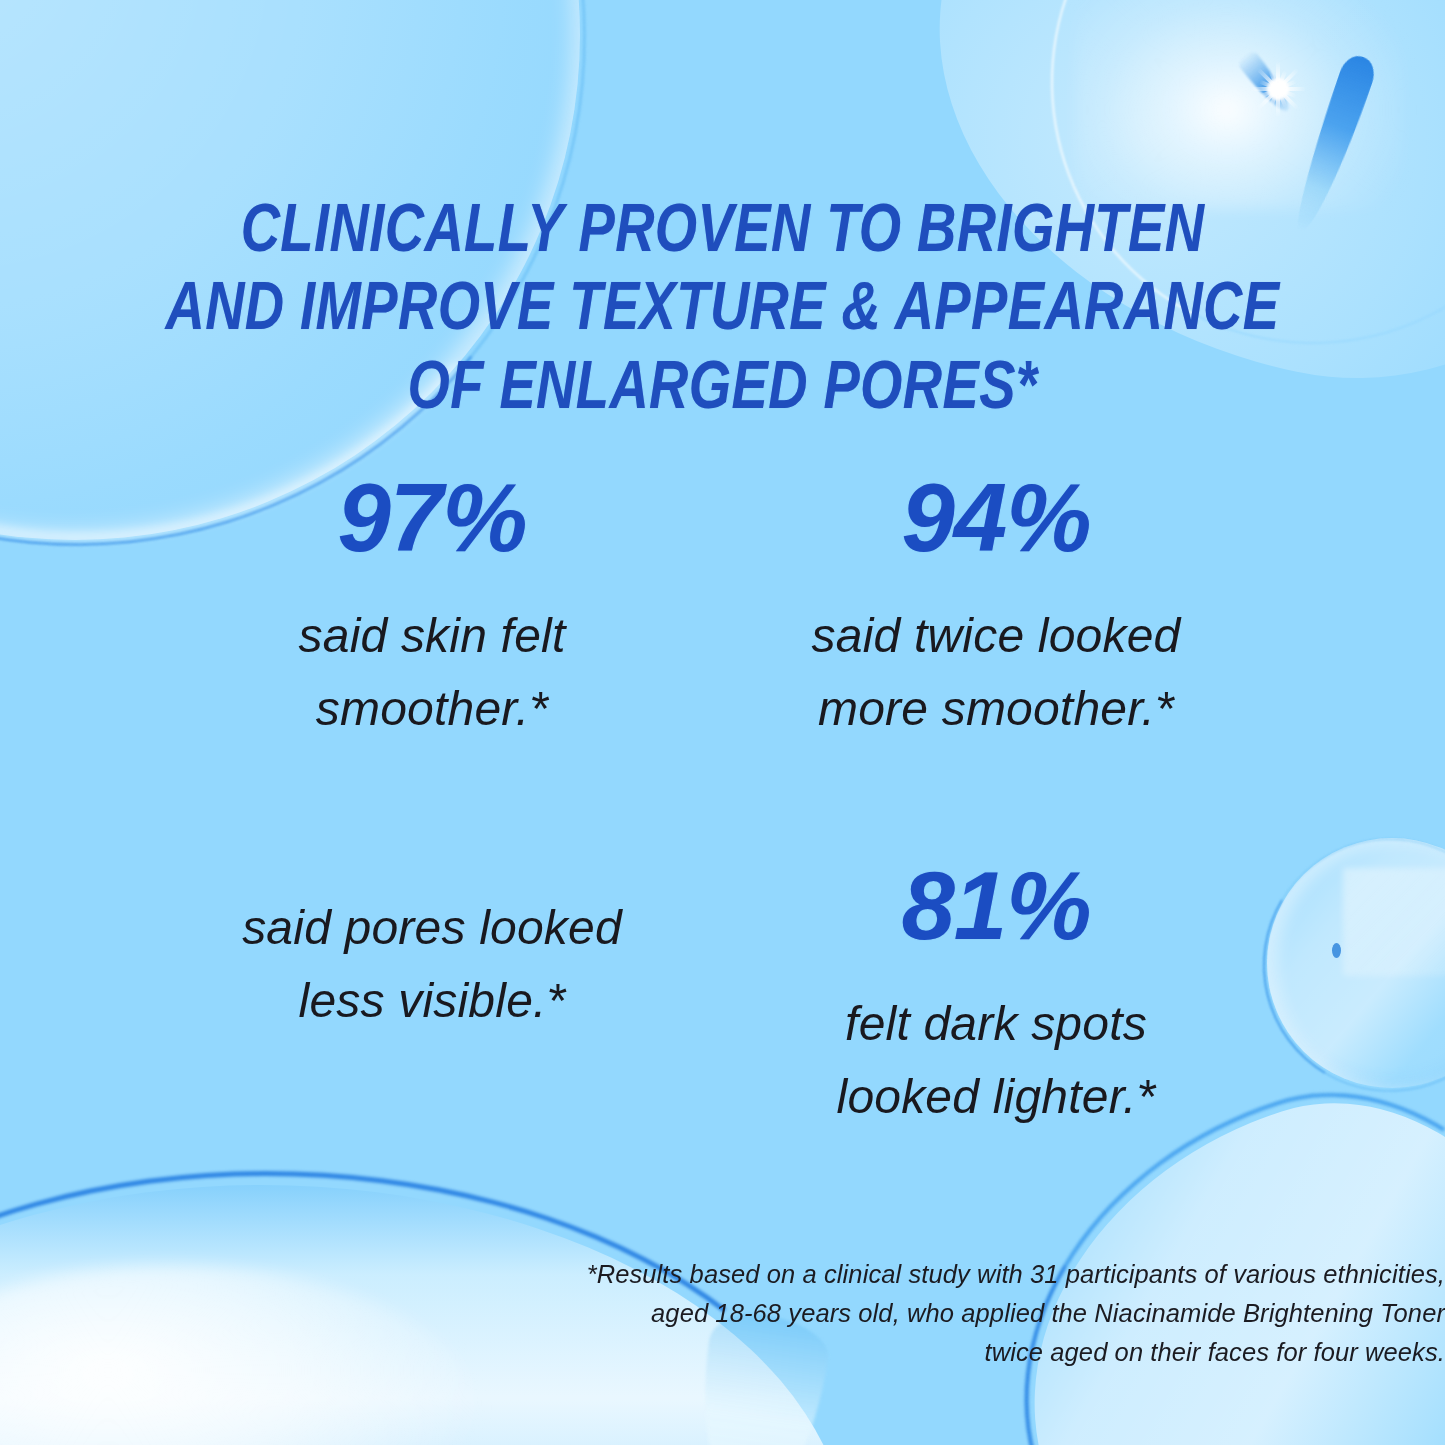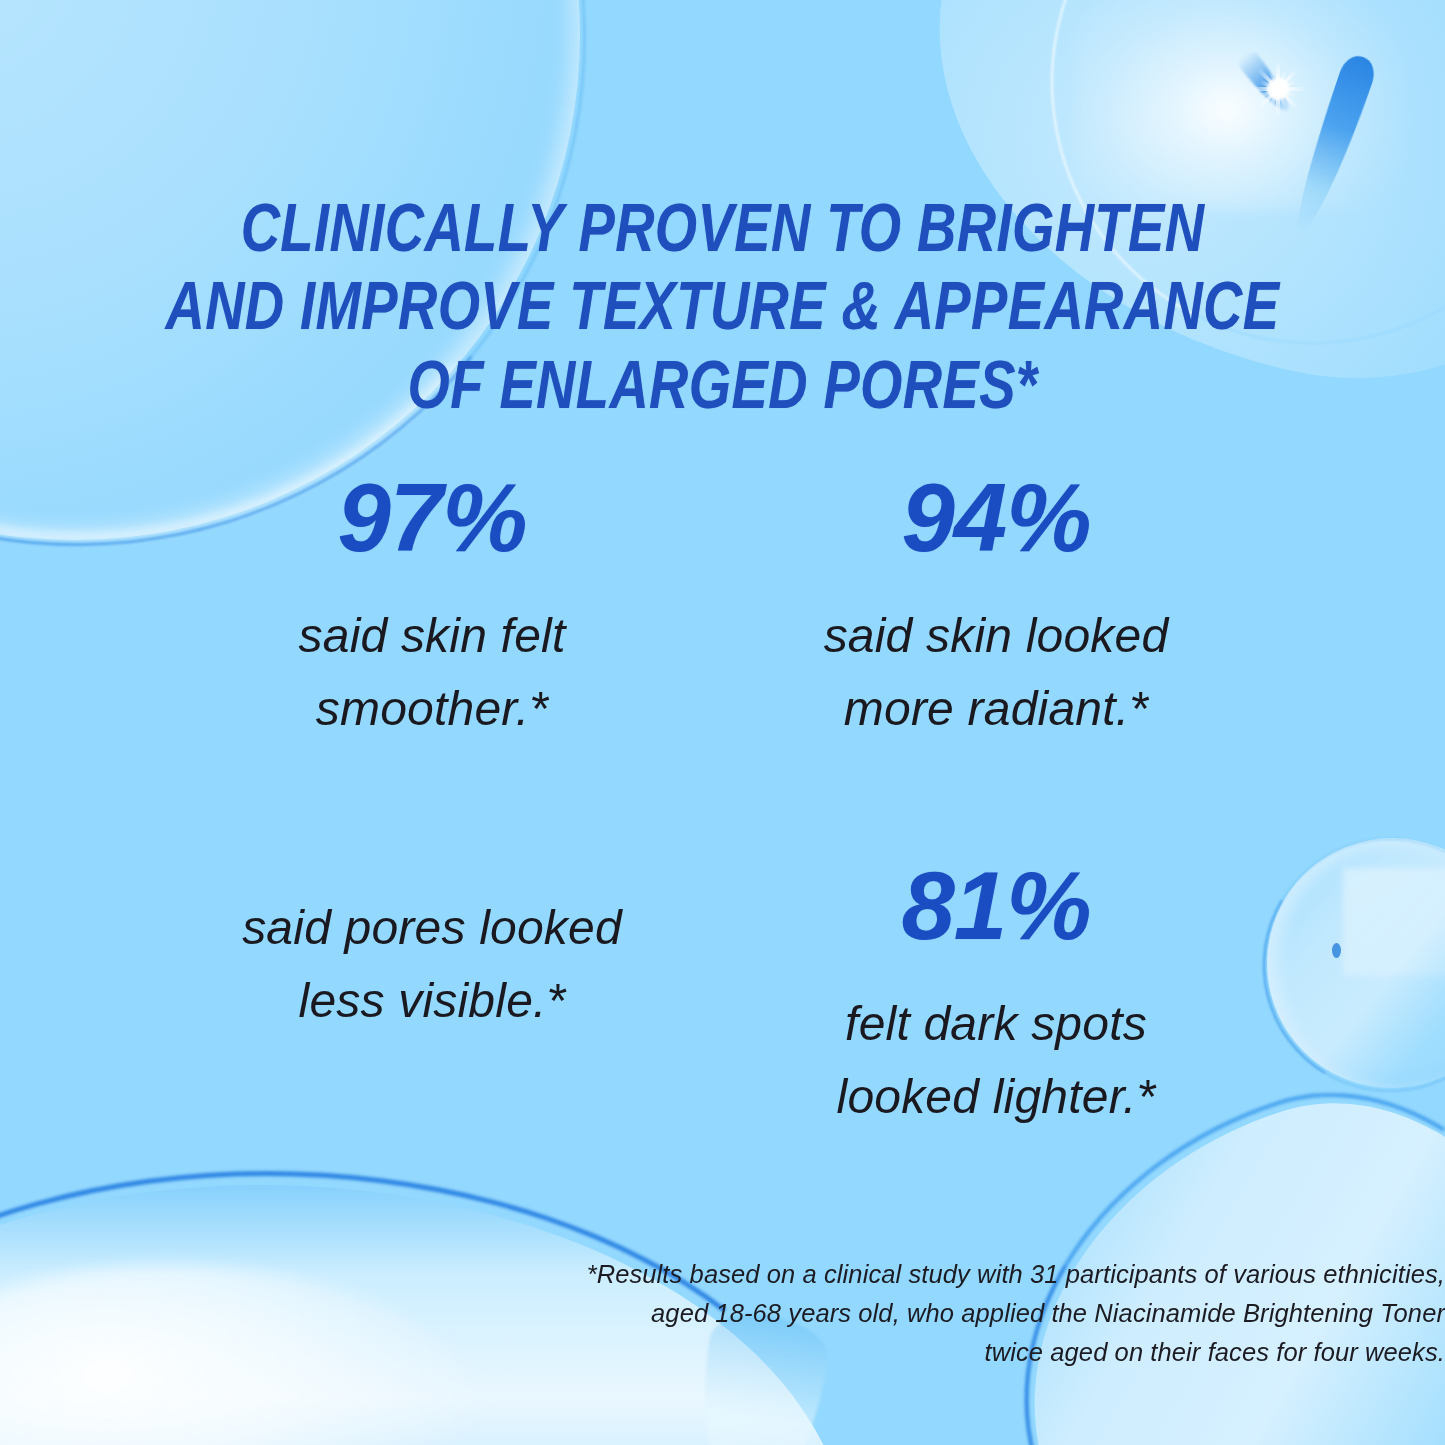--- a/index.html
+++ b/index.html
@@ -445,22 +445,22 @@
         <span class="stat-value">97%</span>
         <div class="stat-caption">
           <span class="cap-line">said skin felt</span>
           <span class="cap-line">smoother.*</span>
         </div>
       </div>
 
       <div class="stat">
         <span class="stat-value">94%</span>
         <div class="stat-caption">
-          <span class="cap-line">said skin looked</span>
-          <span class="cap-line">more radiant.*</span>
+          <span class="cap-line">said twice looked</span>
+          <span class="cap-line">more smoother.*</span>
         </div>
       </div>
 
       <div class="stat">
         <div class="stat-caption">
           <span class="cap-line">said pores looked</span>
           <span class="cap-line">less visible.*</span>
         </div>
       </div>
 

